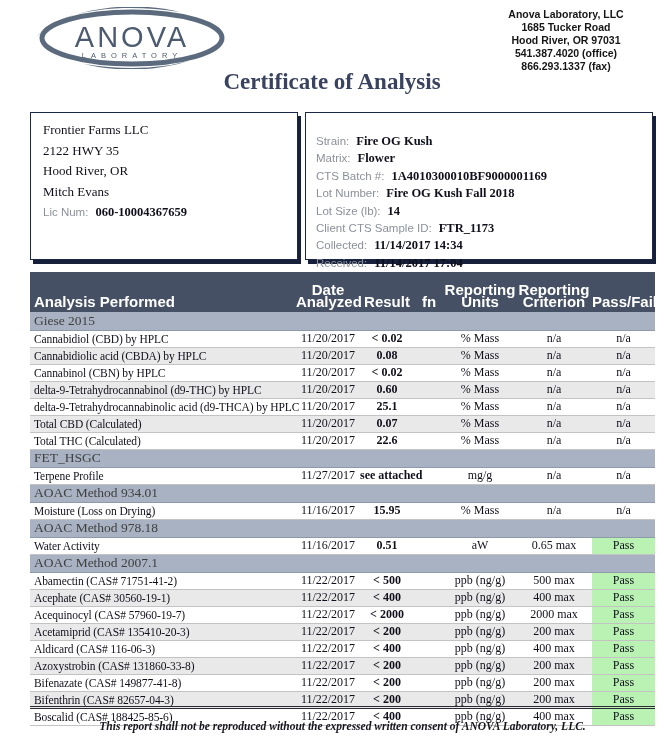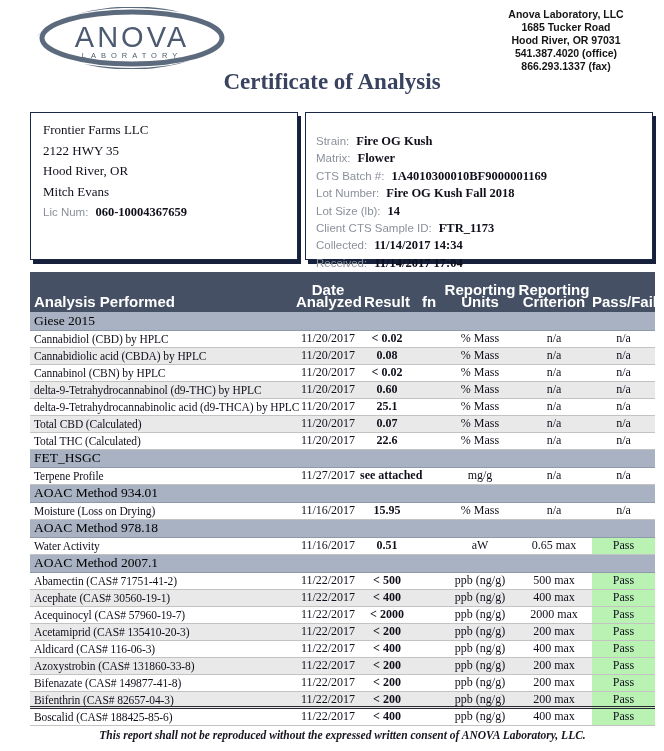--- a/index.html
+++ b/index.html
@@ -32,30 +32,30 @@
 
   
   .results{position:absolute;top:272px;left:30px;width:625px;border-collapse:collapse;table-layout:fixed;}
   .results th{background:var(--header_bg);color:#fff;font-family:"Liberation Sans",sans-serif;
       font-weight:bold;font-size:15px;line-height:12px;vertical-align:bottom;
       padding:4px 0 4px 0;white-space:pre-line;text-align:center;height:40px;}
   .results th:first-child{text-align:left;padding-left:4px;}
   .results td{font-size:12px;color:#10101c;height:17px;padding:0;text-align:center;
       border-bottom:1px solid var(--row_border);white-space:nowrap;}
   .results tr.section-row td{background:var(--section_bg);text-align:left;padding-left:4px;
-      font-size:13.5px;color:#000000;border-bottom:1px solid #8e99aa;height:18px;}
+      font-size:13.5px;color:#404040;border-bottom:1px solid #8e99aa;height:18px;}
   .results tr.data-row td:first-child{text-align:left;padding-left:4px;font-size:11.5px;letter-spacing:-0.1px;}
   .results tr.data-row td:nth-child(3){font-weight:bold;margin-left:28px;}
   .results tr.data-row.alt td{background:var(--stripe);}
   .results tr.data-row td.pass{background:var(--pass_green);}
   .results tr.data-row.alt td.pass{background:var(--pass_green);}
 
   
   .footer{position:absolute;left:30px;top:706px;width:625px;border-top:3px double #2a2a33;
-      padding-top:20px;text-align:center;font-family:"Liberation Serif",serif;
+      padding-top:11px;text-align:center;font-family:"Liberation Serif",serif;
       font-weight:bold;font-style:italic;font-size:11.5px;color:#15151e;}
 </style>
 </head>
 <body>
 
 <div class="page">
 
   <div class="masthead">
     <svg class="logo" viewBox="0 0 208 62" xmlns="http://www.w3.org/2000/svg">
       <path d="M 8 31 C 28 4, 88 -5, 152 5 C 96 -9, 28 5, 8 31 Z" fill="#5c6a7d"></path>

